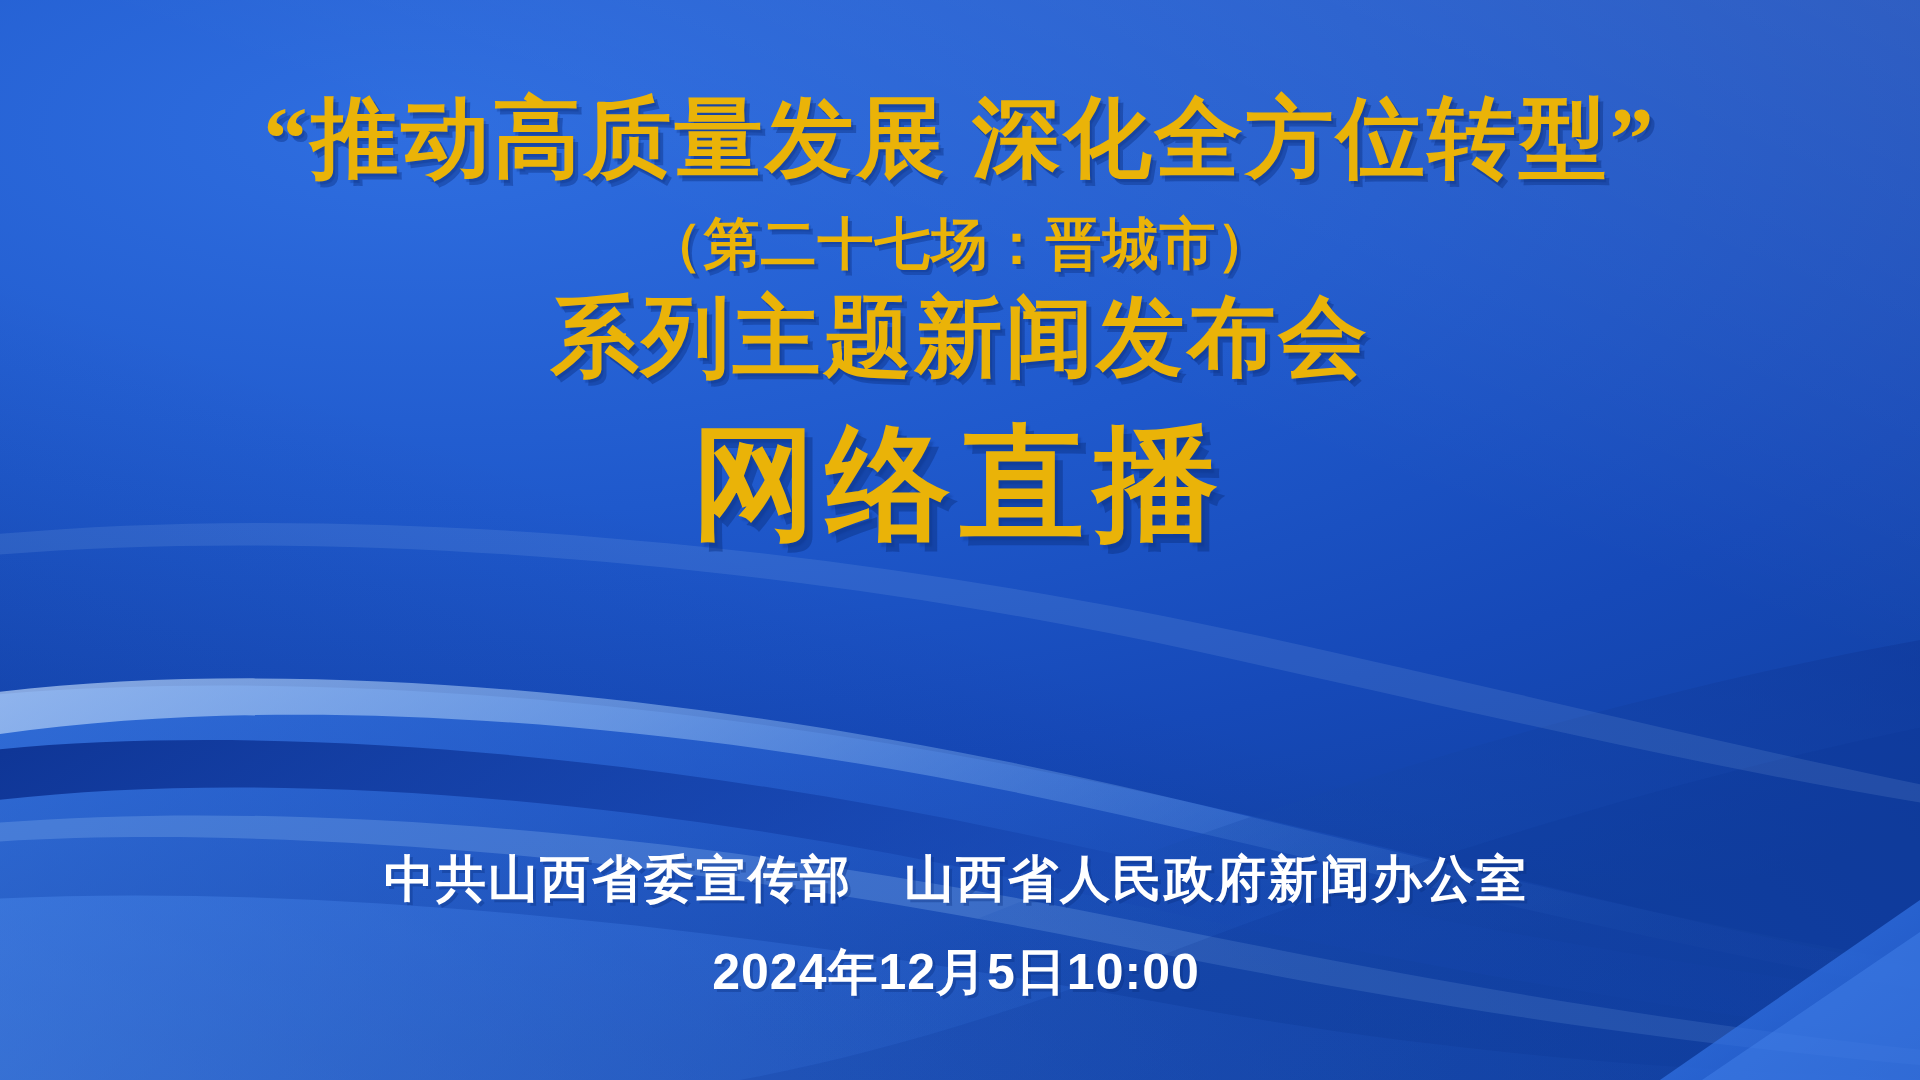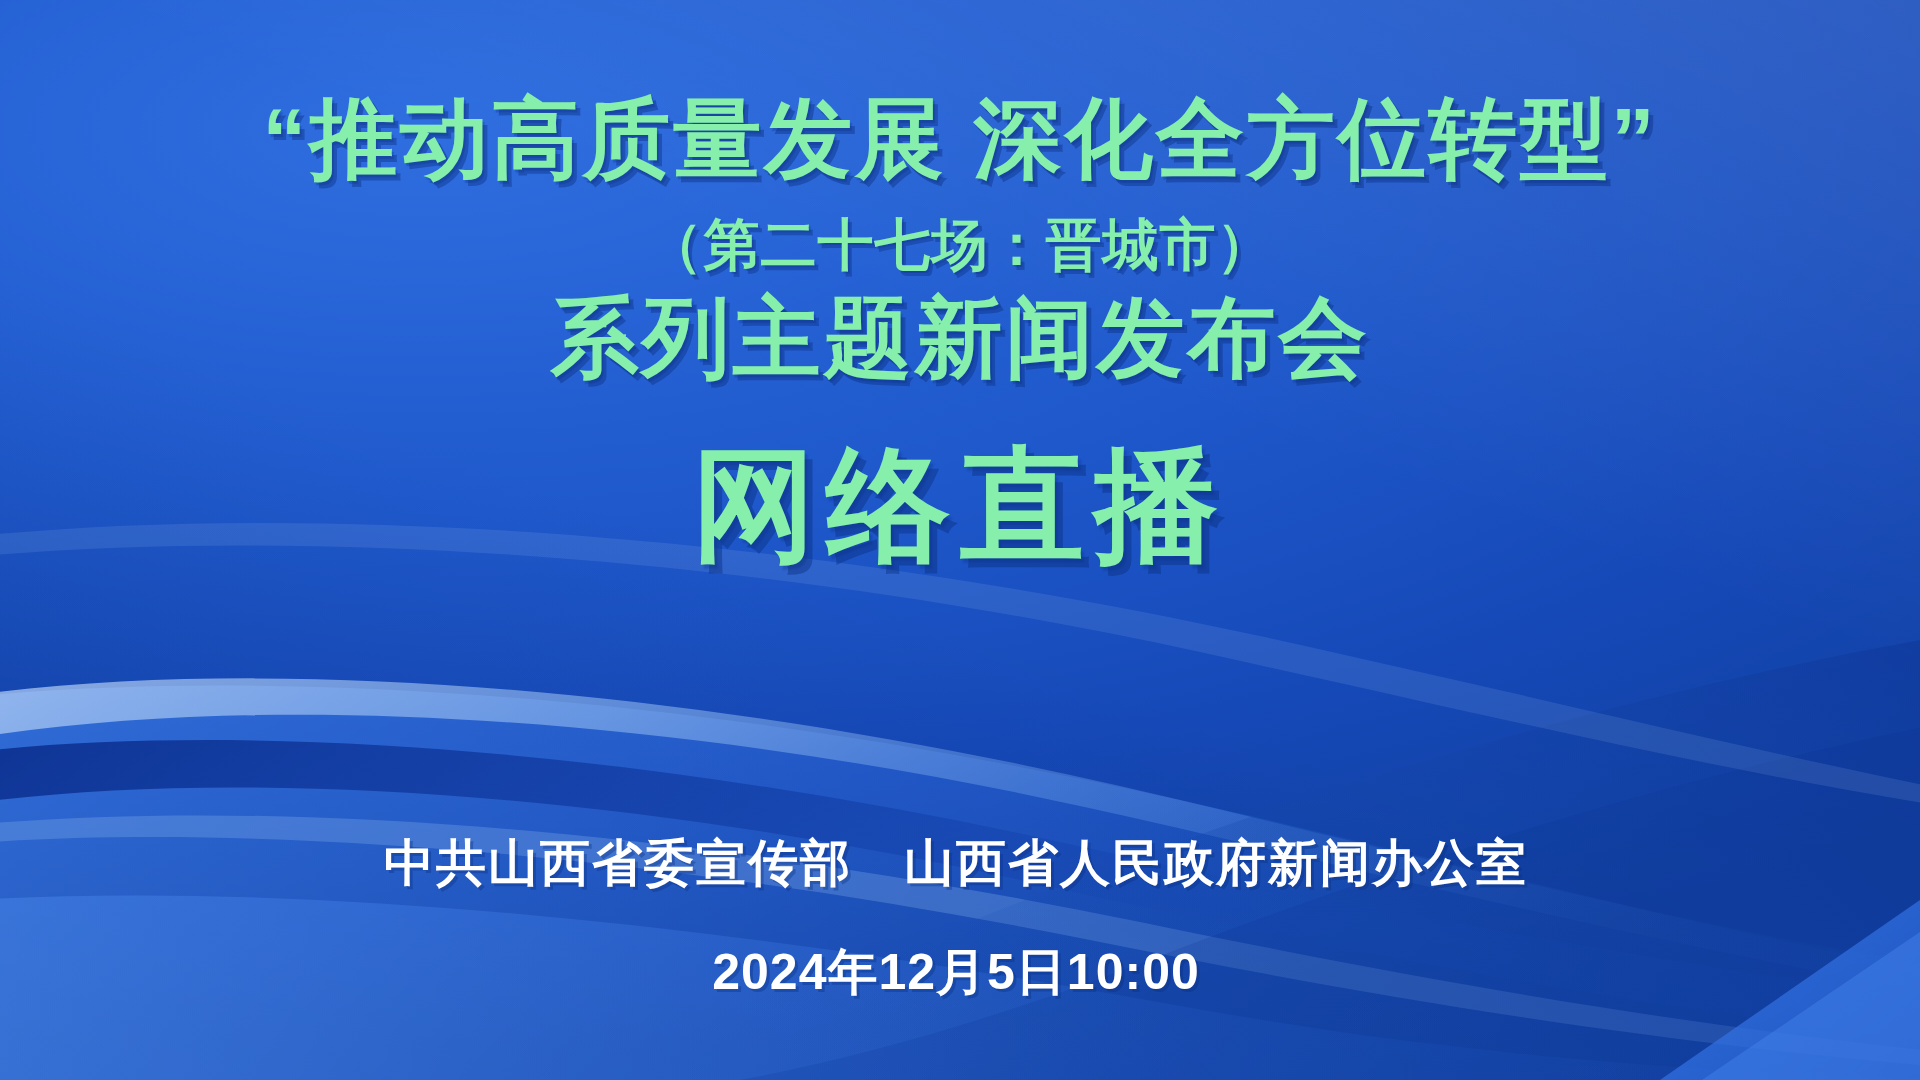--- a/index.html
+++ b/index.html
@@ -45,23 +45,23 @@
     width: 100%;
     height: 100%;
     display: flex;
     flex-direction: column;
     align-items: center;
     box-sizing: border-box;
     padding-top: 92px;
   }
 
   .serif-cn {
-    font-family: Liberation Sans, sans-serif;
+    font-family: Liberation Serif, serif;
     font-weight: bold;
-    color: #86efac;
+    color: #eab308;
     letter-spacing: 2px;
     white-space: nowrap;
     text-shadow:
       5px 6px 0 rgba(10, 45, 125, 0.40),
       2px 3px 1px rgba(10, 45, 125, 0.30);
     text-align: center;
   }
 
   .title-line-1 {
     font-size: 88px;
@@ -79,21 +79,21 @@
     line-height: 1.2;
     margin-top: 26px;
     letter-spacing: 1px;
     text-shadow:
       4px 5px 0 rgba(10, 45, 125, 0.38),
       2px 2px 1px rgba(10, 45, 125, 0.28);
   }
   .headline {
     font-size: 124px;
     line-height: 1.12;
-    margin-top: 46px;
+    margin-top: 26px;
     letter-spacing: 10px;
     text-shadow:
       8px 9px 0 rgba(10, 45, 125, 0.42),
       3px 4px 2px rgba(10, 45, 125, 0.30);
   }
 
   .footer-block {
     position: absolute;
     left: 0;
     right: 8px;
@@ -110,21 +110,21 @@
     letter-spacing: 2px;
     white-space: nowrap;
     text-shadow: 3px 3px 0 rgba(10, 45, 125, 0.35);
   }
   .datetime {
     font-family: "Liberation Sans", "DejaVu Sans", sans-serif;
     font-weight: bold;
     font-size: 50px;
     color: #ffffff;
     letter-spacing: 1px;
-    margin-top: 42px;
+    margin-top: 26px;
     white-space: nowrap;
     text-shadow: 3px 3px 0 rgba(10, 45, 125, 0.35);
   }
 </style>
 </head>
 <body>
 
 <div id="poster">
 
   <div class="bg-base"></div>

